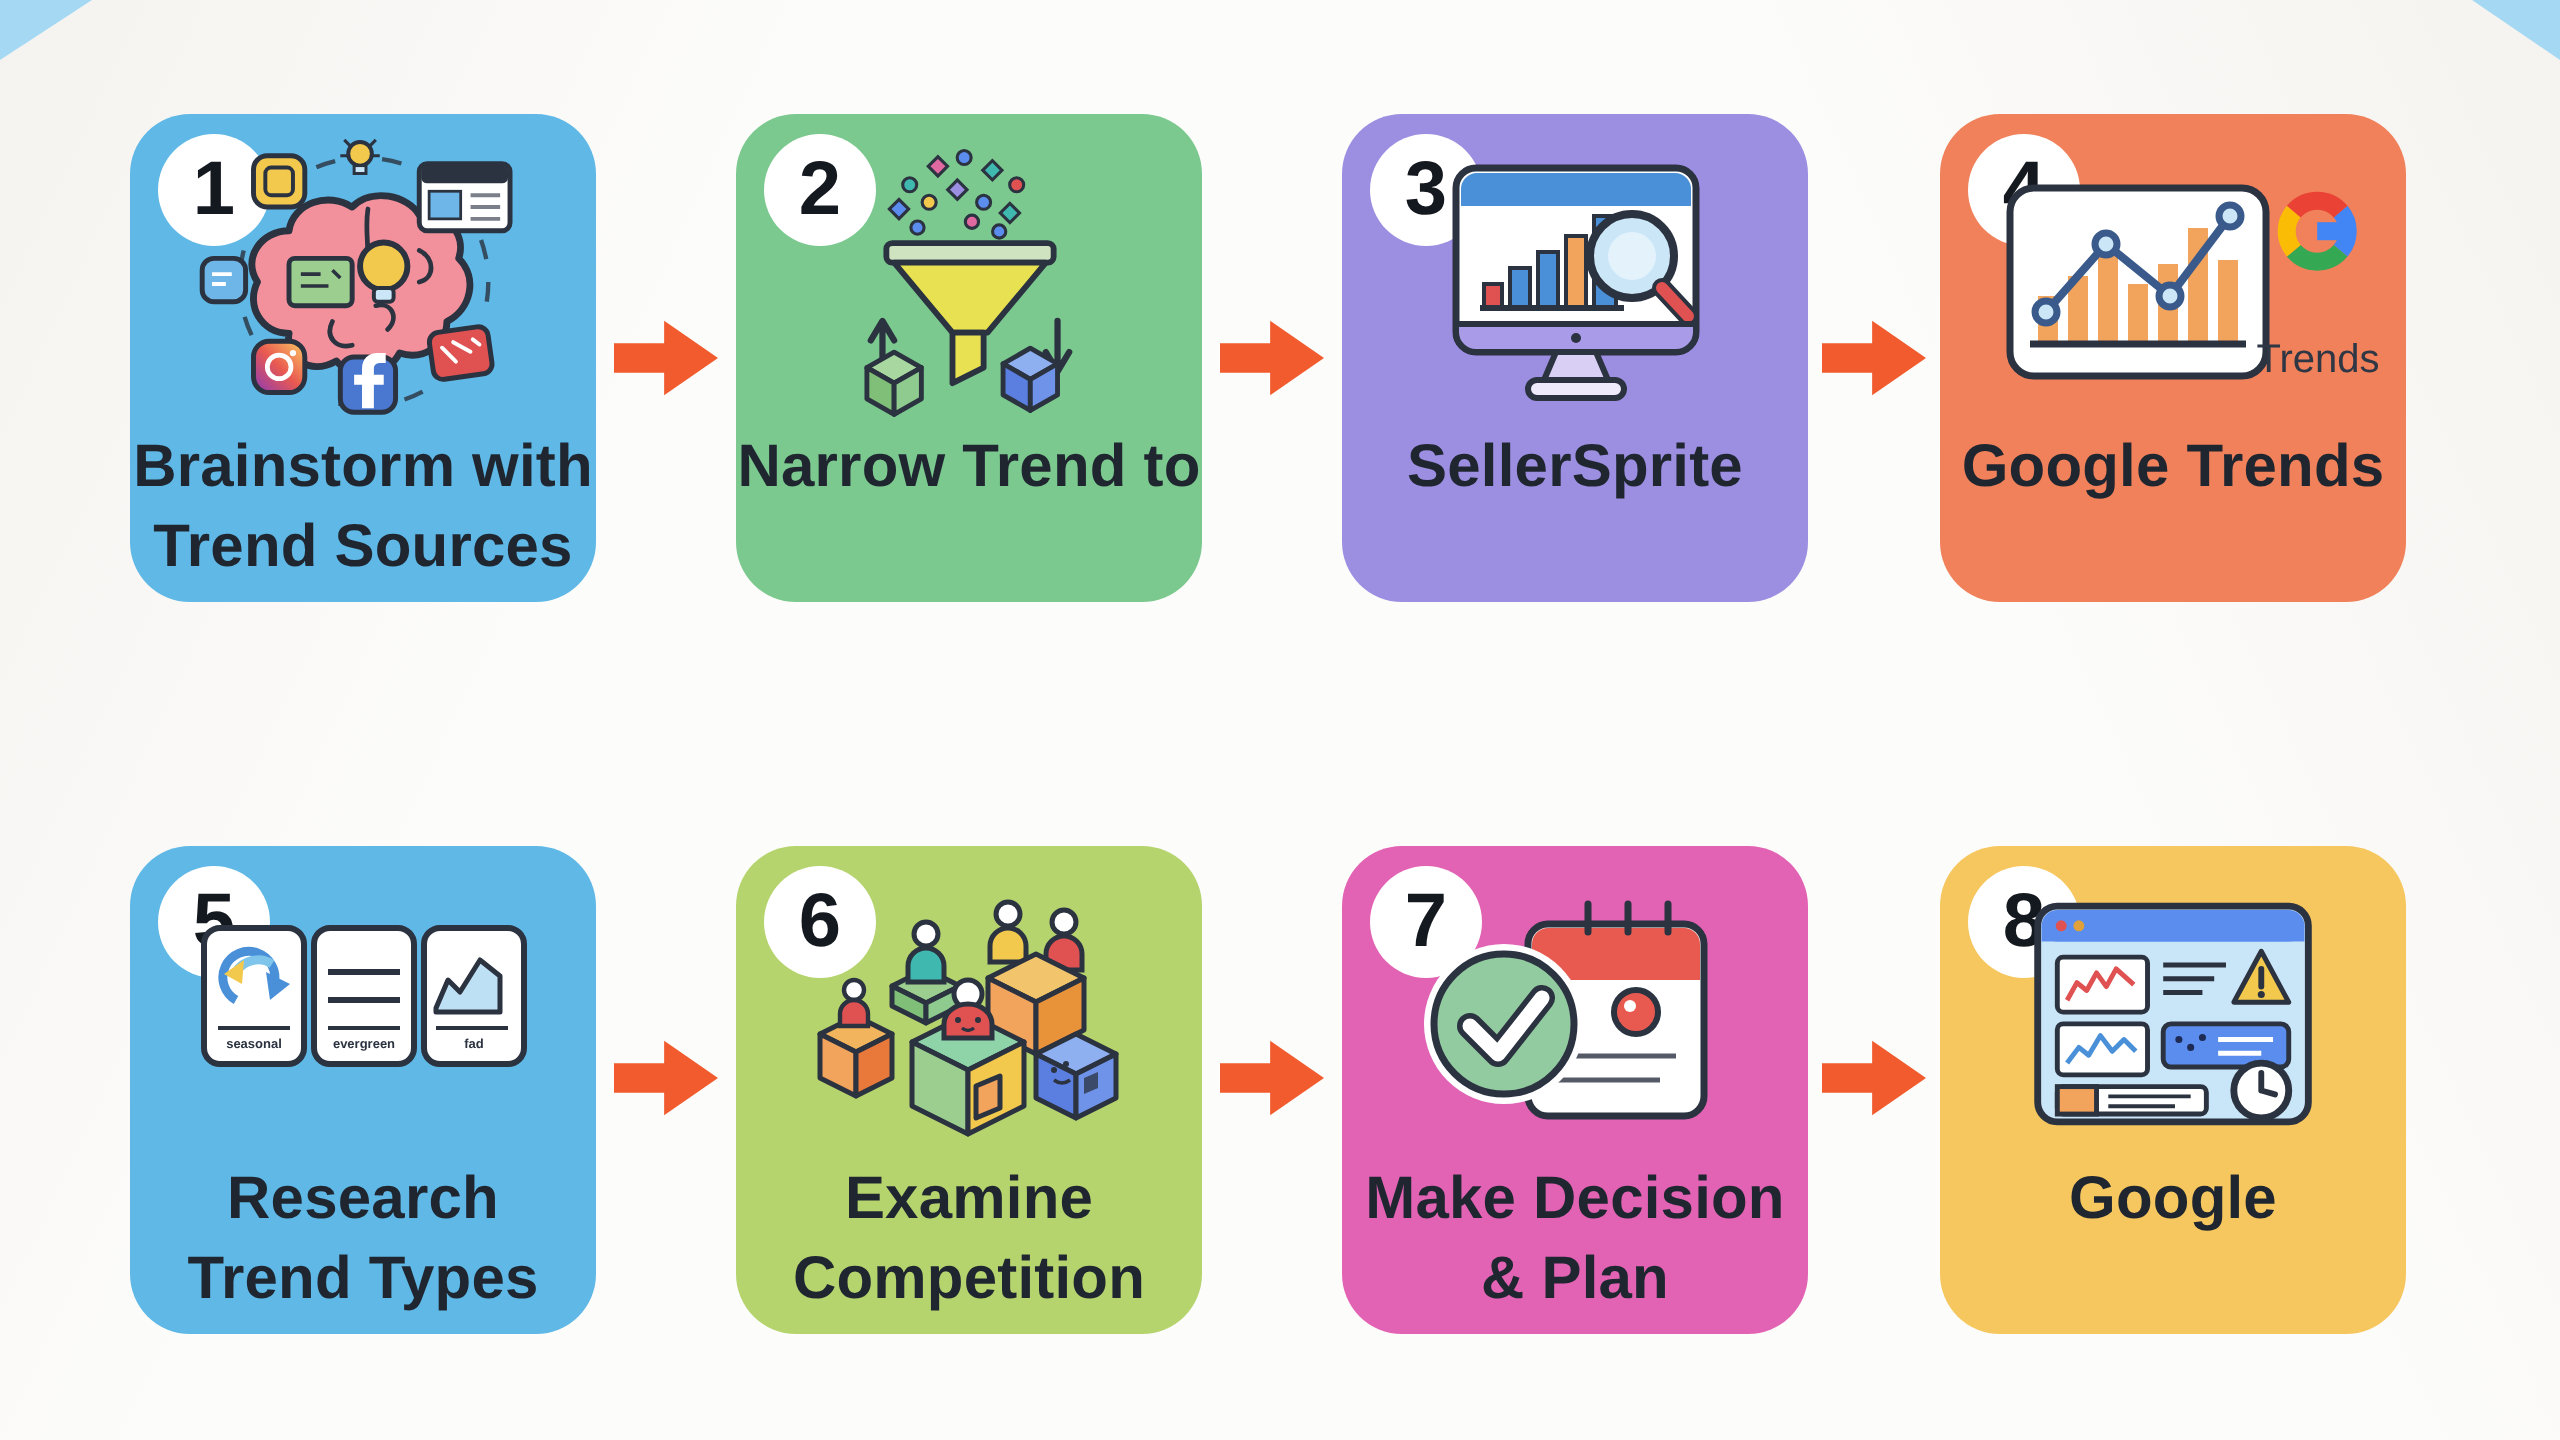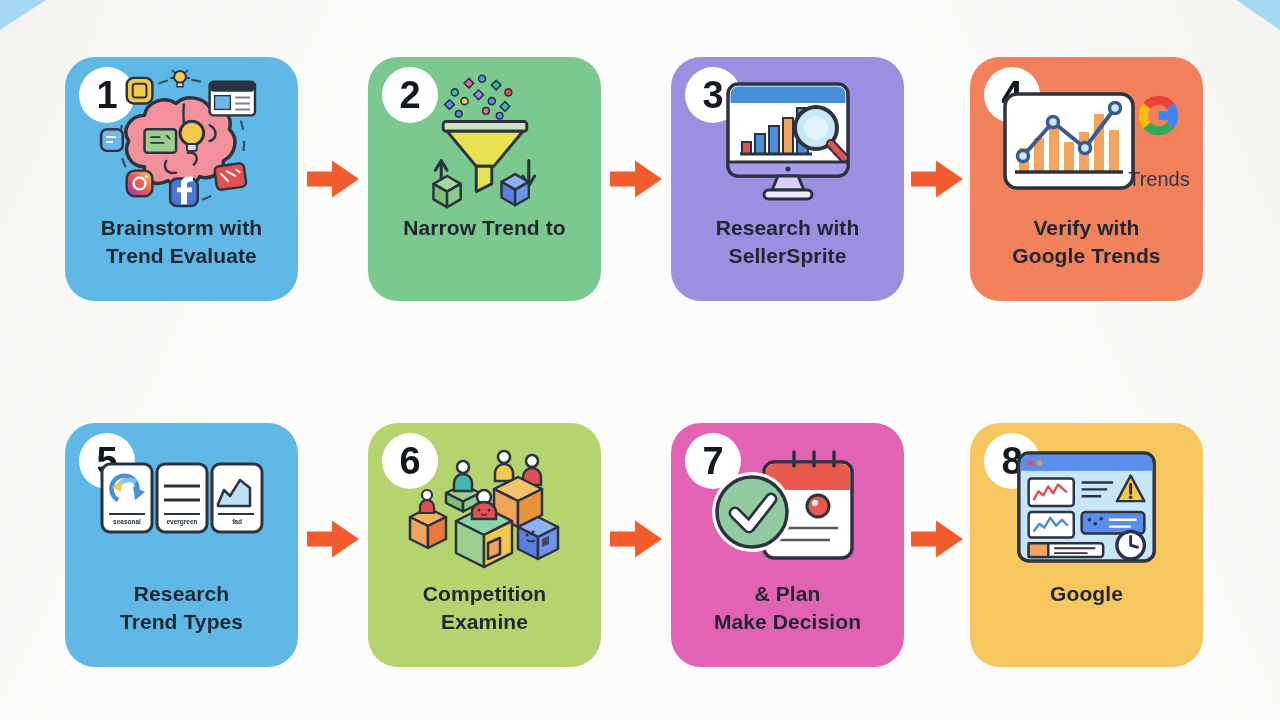--- a/index.html
+++ b/index.html
@@ -26,21 +26,21 @@
     position:absolute;top:10px;left:14px;width:56px;height:56px;border-radius:50%;
     background:#ffffff;display:flex;align-items:center;justify-content:center;
     font-size:38px;font-weight:700;color:#14181f;
   }
   .icon-zone{
     position:absolute;top:10px;left:0;right:0;height:150px;
     display:flex;align-items:center;justify-content:center;
   }
   .card-label{
     position:absolute;top:157px;left:0;right:0;text-align:center;
-    font-size:21px;font-weight:700;color:#1f2630;line-height:1.32;
+    font-size:30px;font-weight:700;color:#1f2630;line-height:1.32;
     letter-spacing:0.1px;
   }
   .arrow{position:absolute;width:52px;height:40px;color:#F15B2E;}
   svg{display:block;}
   text{font-family:"Liberation Sans","DejaVu Sans",sans-serif;}
 </style>
 </head>
 <body>
 
 <div class="bg-tint"></div>
@@ -82,21 +82,21 @@
       <rect x="78" y="112" width="28" height="28" rx="7" fill="#4A78D0" stroke="#2b3240" stroke-width="2.5"></rect>
       <path d="M95,138 v-12 h5 v-5 h-5 v-3 c0,-2 1,-3 4,-3 h2 v-5 h-4 c-5,0 -8,3 -8,8 v3 h-4 v5 h4 v12 z" fill="#ffffff"></path>
       <g transform="rotate(-8 139 110)">
         <rect x="124" y="98" width="30" height="24" rx="5" fill="#E05252" stroke="#2b3240" stroke-width="2.5"></rect>
         <path d="M130,106 l6,8 M136,104 l8,6 M146,104 l3,3" stroke="#ffffff" stroke-width="2" stroke-linecap="round"></path>
       </g>
     </svg>
   </div>
   <div class="card-label">
     <div>Brainstorm with</div>
-    <div>Trend Evaluate</div>
+    <div>Trend Sources</div>
   </div>
 </div>
 
 <div class="card c2" style="background-color: rgb(124, 201, 143);">
   <div class="step-num">2</div>
   <div class="icon-zone">
     <svg width="146" height="142" viewBox="0 0 150 146">
       <g stroke="#2b3240" stroke-width="1.6">
         <circle cx="44" cy="22" r="3.6" fill="#3FB8AF"></circle>
         <rect x="55" y="9" width="7" height="7" transform="rotate(45 58.5 12.5)" fill="#E06AA0"></rect>
@@ -153,21 +153,20 @@
       <circle cx="108" cy="52" r="12" fill="#E4F2FC"></circle>
       <path d="M123,68 L136,82" stroke="#2b3240" stroke-width="10" stroke-linecap="round"></path>
       <path d="M123,68 L136,82" stroke="#E05252" stroke-width="6" stroke-linecap="round"></path>
       <path d="M20,86 h120 v4 a10,10 0 0 1 -10,10 h-100 a10,10 0 0 1 -10,-10 z" fill="#A99BE8" stroke="#2b3240" stroke-width="3"></path>
       <circle cx="80" cy="93" r="2.5" fill="#2b3240"></circle>
       <path d="M70,100 h20 l6,14 h-32 z" fill="#D9CFF5" stroke="#2b3240" stroke-width="3" stroke-linejoin="round"></path>
       <rect x="56" y="114" width="48" height="9" rx="4.5" fill="#EFEAFB" stroke="#2b3240" stroke-width="3"></rect>
     </svg>
   </div>
   <div class="card-label">
-    <div>Research with</div>
     <div>SellerSprite</div>
   </div>
 </div>
 
 <div class="card c4" style="background-color: rgb(240, 129, 90);">
   <div class="step-num">4</div>
   <div class="icon-zone" style="margin-left:28px">
     <svg width="196" height="112" viewBox="0 0 196 112">
       <rect x="2" y="8" width="128" height="94" rx="12" fill="#ffffff" stroke="#2b3240" stroke-width="3.5"></rect>
       <g fill="#F2A35C">
@@ -191,21 +190,20 @@
         <path d="M37,13.1 A17,17 0 0 1 37,34.9" stroke="#4285F4"></path>
         <path d="M37,34.9 A17,17 0 0 1 11,34.9" stroke="#34A853"></path>
         <path d="M11,34.9 A17,17 0 0 1 11,13.1" stroke="#FBBC05"></path>
         <path d="M11,13.1 A17,17 0 0 1 37,13.1" stroke="#EA4335"></path>
         <rect x="24" y="19" width="18.5" height="10" fill="#4285F4" stroke="none"></rect>
       </g>
       <text x="156" y="100" text-anchor="middle" font-size="20" fill="#2f3745">Trends</text>
     </svg>
   </div>
   <div class="card-label">
-    <div>Verify with</div>
     <div>Google Trends</div>
   </div>
 </div>
 
 <div class="card c5" style="background-color: rgb(95, 184, 230);">
   <div class="step-num">5</div>
   <div class="icon-zone">
     <svg width="180" height="100" viewBox="0 0 180 100">
       <rect x="10" y="6" width="50" height="68" rx="8" fill="#ffffff" stroke="#2b3240" stroke-width="3"></rect>
       <rect x="65" y="6" width="50" height="68" rx="8" fill="#ffffff" stroke="#2b3240" stroke-width="3"></rect>
@@ -273,44 +271,44 @@
         <polygon points="118,84 118,106 138,116 138,94" fill="#5B7FE0"></polygon>
         <polygon points="158,84 158,106 138,116 138,94" fill="#6F93E8"></polygon>
       </g>
       <circle cx="127" cy="92" r="1.5" fill="#2b3240"></circle>
         <circle cx="133" cy="89" r="1.5" fill="#2b3240"></circle>
       <path d="M127,97 q4,3 8,0" fill="none" stroke="#2b3240" stroke-width="1.8"></path>
       <polygon points="142,96 149,93 149,101 142,104" fill="#2b3240" opacity="0.75"></polygon>
     </svg>
   </div>
   <div class="card-label">
+    <div>Examine</div>
     <div>Competition</div>
-    <div>Examine</div>
   </div>
 </div>
 
 <div class="card c7" style="background-color: rgb(226, 99, 180);">
   <div class="step-num">7</div>
   <div class="icon-zone">
     <svg width="160" height="124" viewBox="0 0 160 124">
       <rect x="56" y="16" width="88" height="96" rx="10" fill="#ffffff" stroke="#2b3240" stroke-width="3.5"></rect>
       <path d="M58,26 a8,8 0 0 1 8,-8 h68 a8,8 0 0 1 8,8 v18 h-84 z" fill="#E85A50"></path>
       <path d="M86,6 v14 M106,6 v14 M126,6 v14" stroke="#2b3240" stroke-width="3.5" stroke-linecap="round"></path>
       <circle cx="110" cy="60" r="11" fill="#E85A50" stroke="#2b3240" stroke-width="3"></circle>
       <circle cx="107" cy="57" r="3" fill="#ffffff"></circle>
       <path d="M70,82 h60 M70,94 h52" stroke="#2b3240" stroke-width="2.5" opacity="0.8"></path>
       <circle cx="44" cy="66" r="40" fill="#ffffff"></circle>
       <circle cx="44" cy="66" r="35" fill="#93CBA0" stroke="#2b3240" stroke-width="3.5"></circle>
       <path d="M27,67 L41,81 L63,53" fill="none" stroke="#2b3240" stroke-width="13" stroke-linecap="round" stroke-linejoin="round"></path>
       <path d="M27,67 L41,81 L63,53" fill="none" stroke="#ffffff" stroke-width="7.5" stroke-linecap="round" stroke-linejoin="round"></path>
     </svg>
   </div>
   <div class="card-label">
+    <div>Make Decision</div>
     <div>&amp; Plan</div>
-    <div>Make Decision</div>
   </div>
 </div>
 
 <div class="card c8" style="background-color: rgb(246, 199, 95);">
   <div class="step-num">8</div>
   <div class="icon-zone">
     <svg width="152" height="118" viewBox="0 0 155 120">
       <rect x="8" y="4" width="138" height="110" rx="10" fill="#C9E5F8" stroke="#2b3240" stroke-width="3.5"></rect>
       <rect x="10" y="6" width="134" height="16" rx="8" fill="#5B8DEF"></rect>
       <rect x="10" y="14" width="134" height="8" fill="#5B8DEF"></rect>

